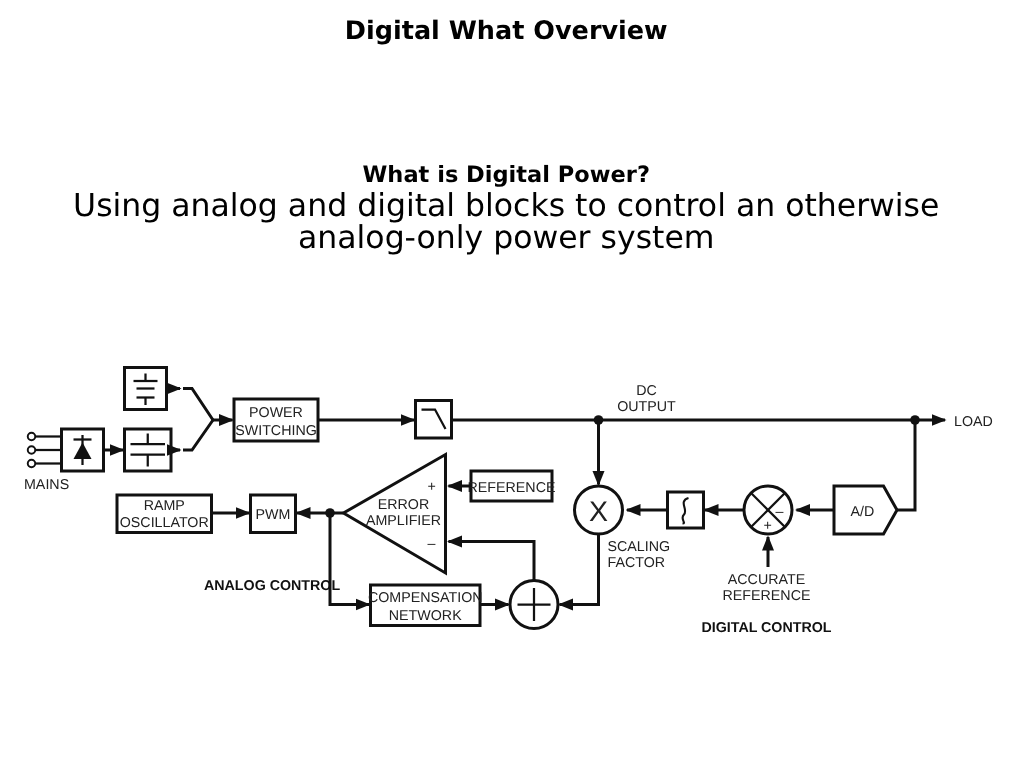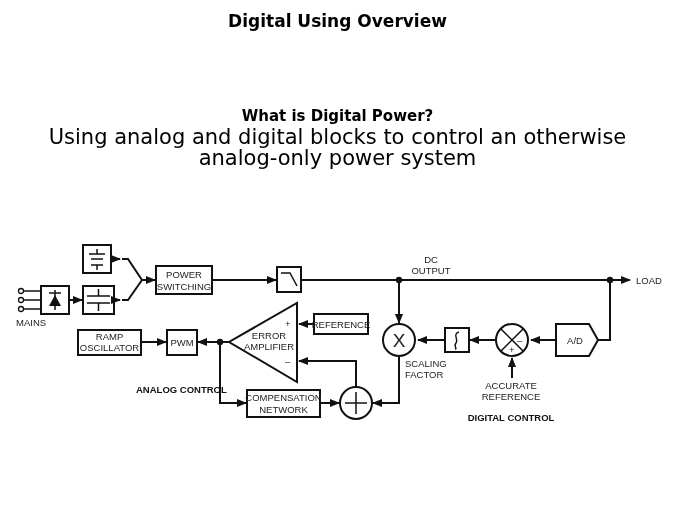--- a/index.html
+++ b/index.html
@@ -9,21 +9,21 @@
   .desc { position:absolute; left:30px; top:127px; width:615px; text-align:center; font-size:21px; line-height:21px; }
   svg#diagram { position:absolute; left:0; top:0; }
   svg text { font-family:"Liberation Sans", sans-serif; font-size:9.5px; fill:#222; }
   svg text.bold { font-weight:bold; fill:#111; }
   .ln { stroke:#111; stroke-width:2; fill:none; }
   .bx { stroke:#111; stroke-width:2; fill:#fff; }
 </style>
 </head>
 <body>
 
-<div class="title">Digital Using Overview</div>
+<div class="title">Digital What Overview</div>
 <div class="subtitle">What is Digital Power?</div>
 <div class="desc">Using analog and digital blocks to control an otherwise analog-only power system</div>
 
 <svg id="diagram" width="675" height="506" viewBox="0 0 675 506">
   <defs>
     <marker id="arr" viewBox="0 0 10 10" refX="9" refY="5" markerWidth="5" markerHeight="5" orient="auto-start-reverse">
       <path d="M0,1 L10,5 L0,9 z" fill="#111"></path>
     </marker>
   </defs>
 

